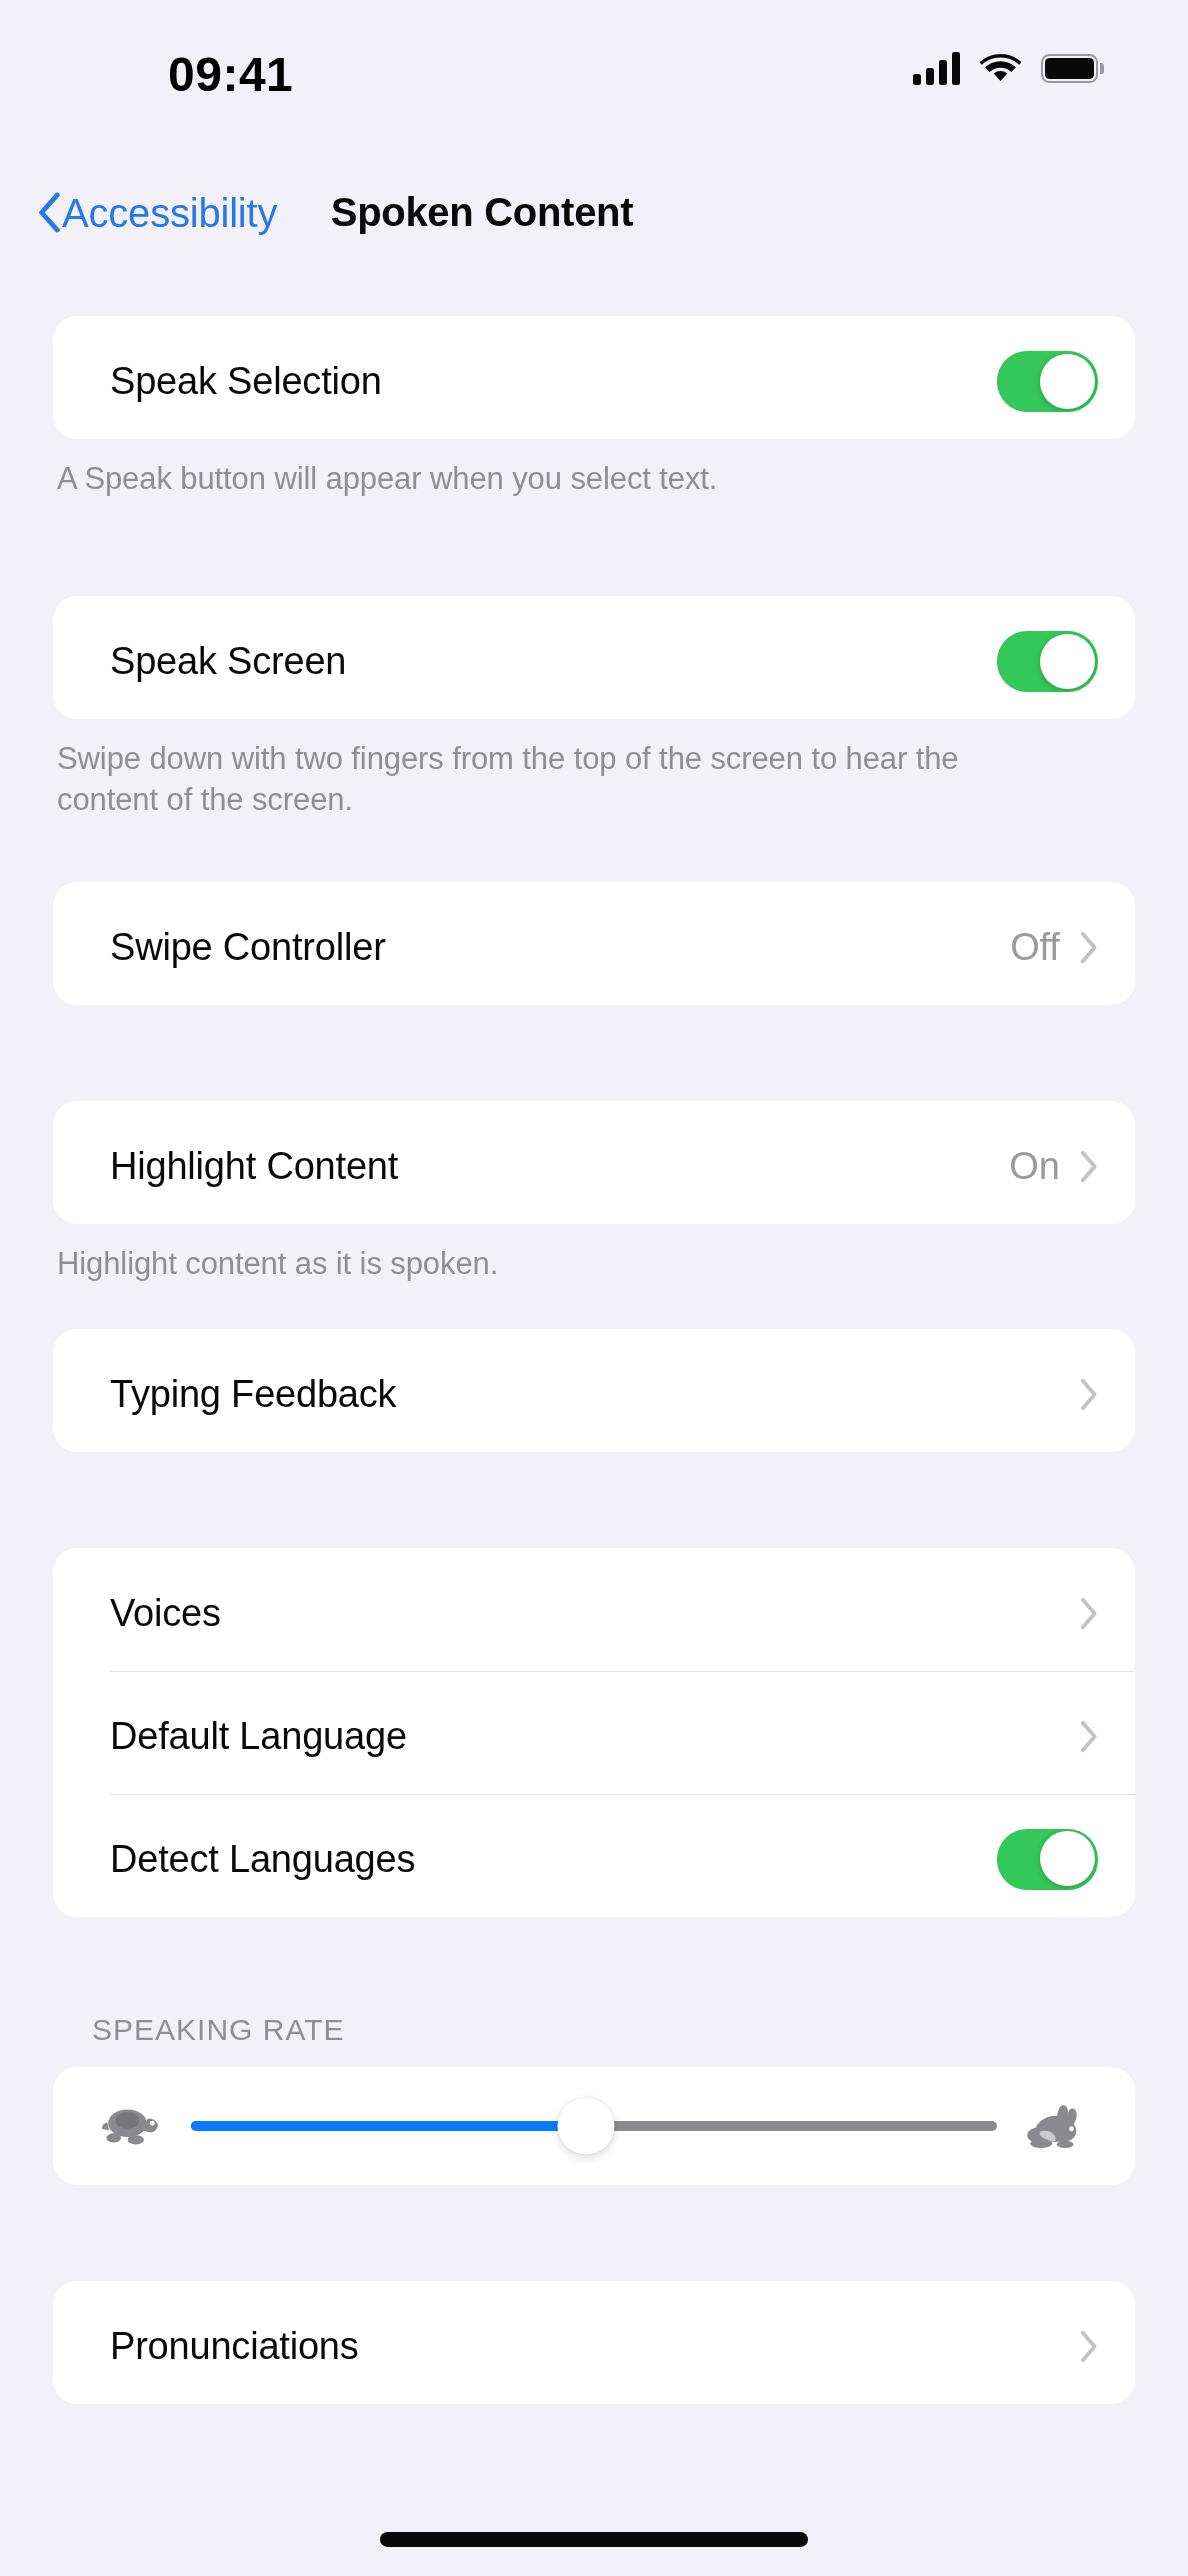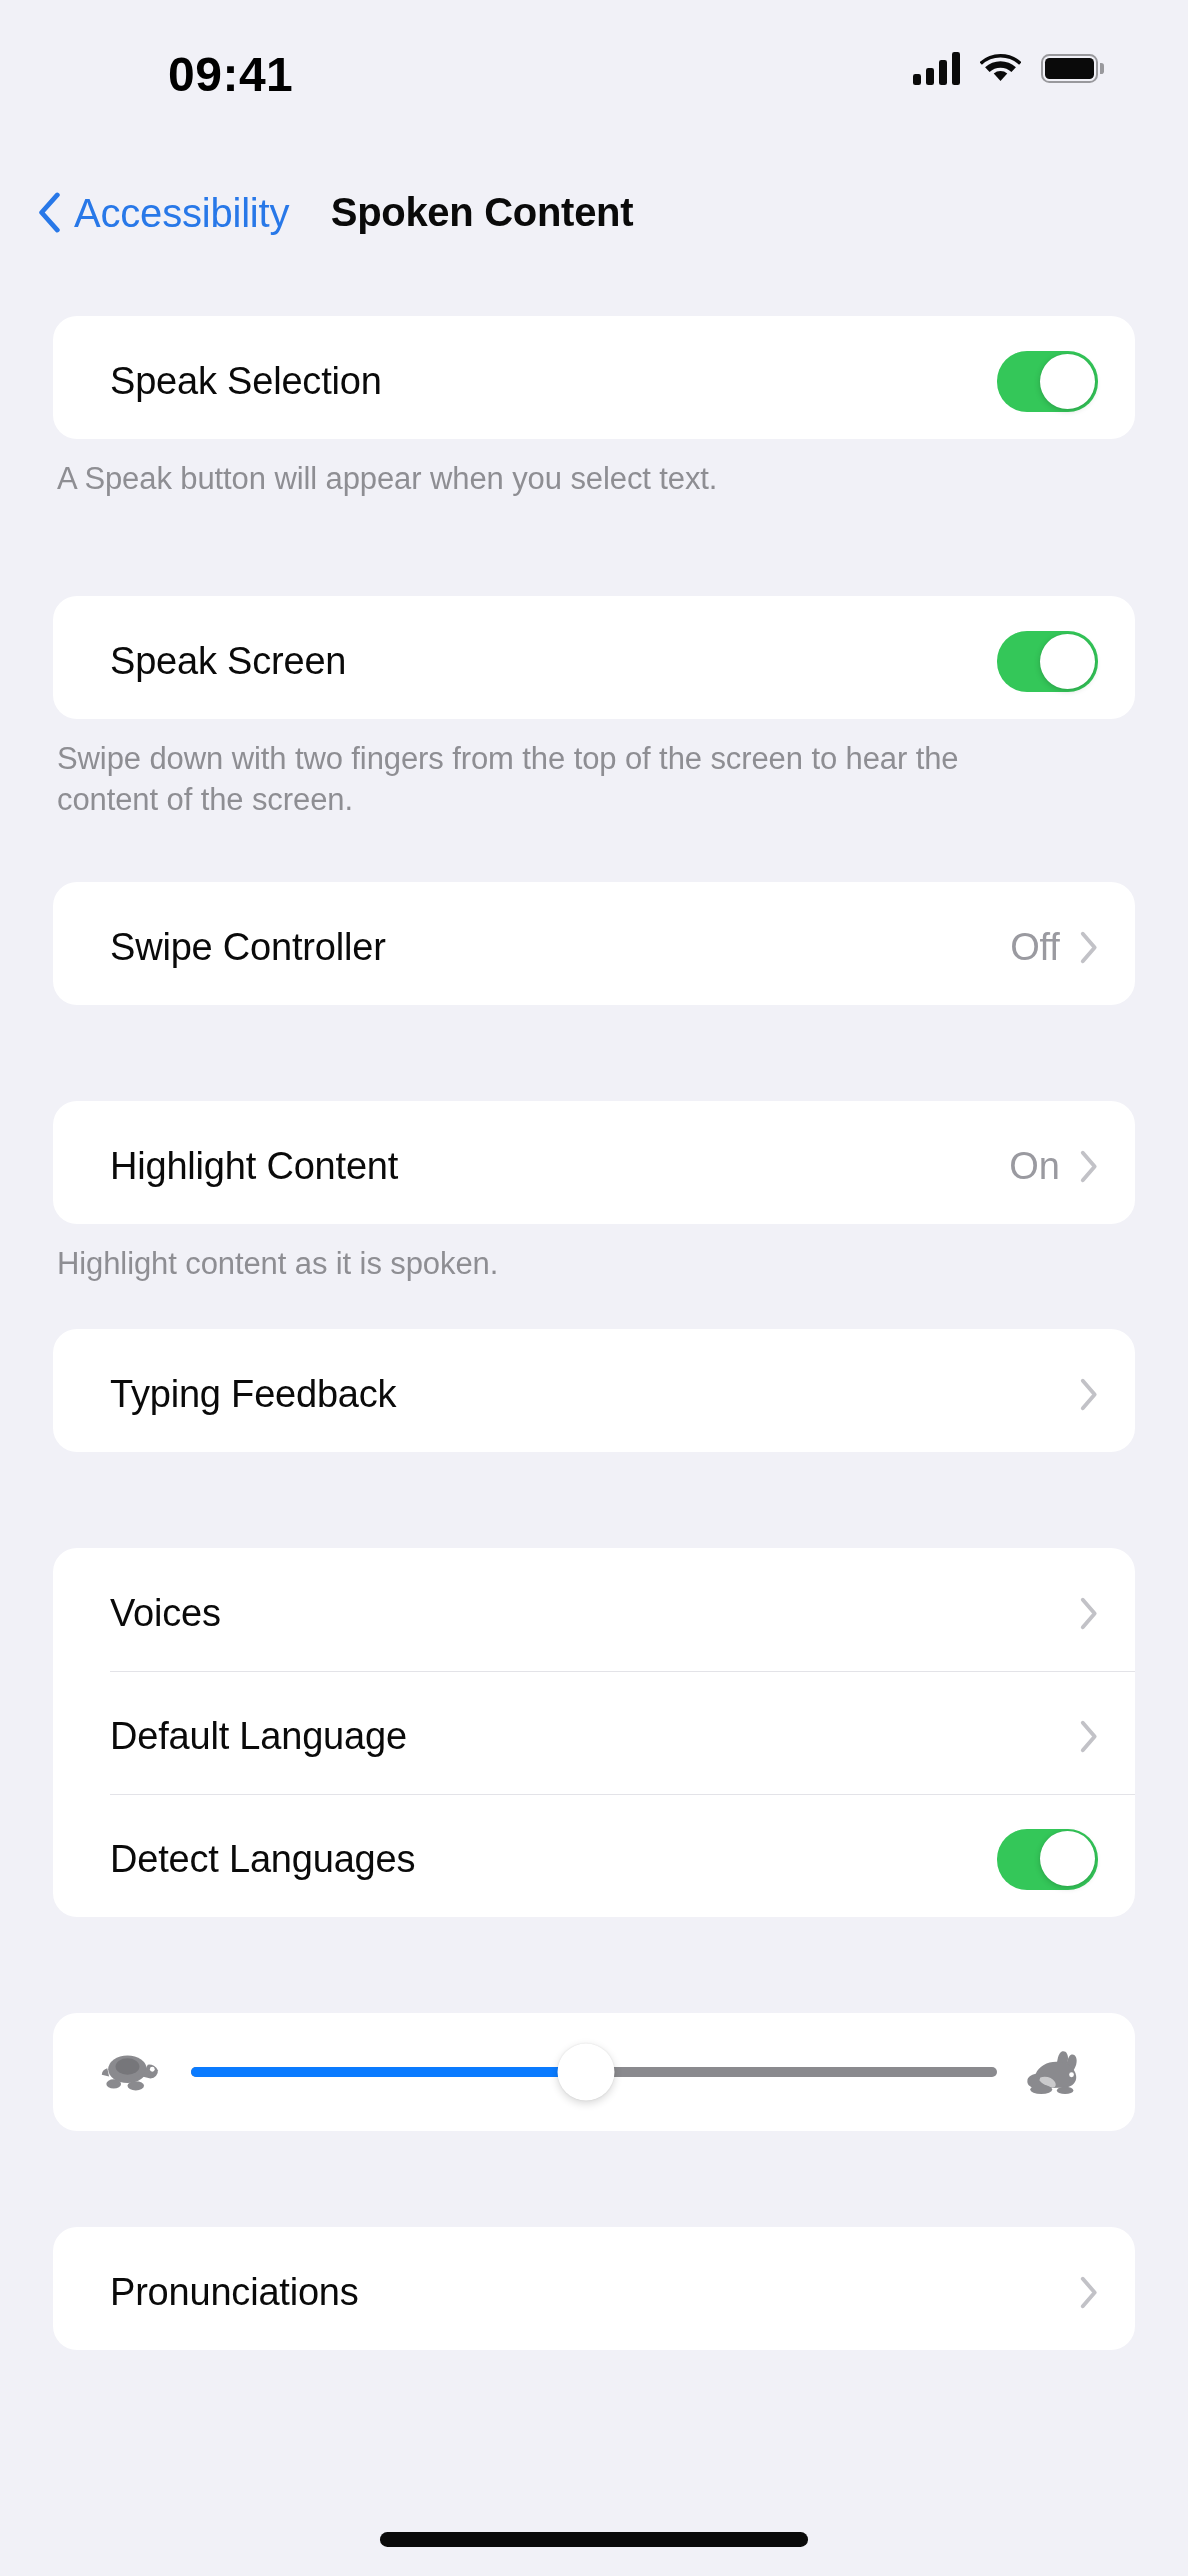--- a/index.html
+++ b/index.html
@@ -47,21 +47,21 @@
     position:absolute; right:-6.4px; top:9.2px; width:4.6px; height:11px;
     background:rgba(10,10,10,0.38); border-radius:0 2.8px 2.8px 0;
   }
 
   
   .nav-bar {
     position:absolute; top:170px; left:0; width:1188px; height:85px;
   }
   .nav-back {
     position:absolute; left:37px; top:0; height:85px;
-    display:flex; align-items:center; gap:13px; cursor:pointer;
+    display:flex; align-items:center; gap:1px; cursor:pointer;
   }
   .chev-back { width:24px; height:41px; display:block; }
   .nav-back-label {
     font-size:40px; color:#2878E8; line-height:1; letter-spacing:-0.2px;
   }
   .nav-title {
     position:absolute; left:0; top:0; width:964px; height:85px;
     display:flex; align-items:center; justify-content:center;
     font-size:40px; font-weight:bold; color:#0A0A0A; letter-spacing:-0.3px;
   }
@@ -260,20 +260,21 @@
       <div class="row">
         <span class="row-label">Detect Languages</span>
         <div class="toggle">
           <div class="knob"></div>
         </div>
       </div>
     </div>
 
     <div class="gap-lg"></div>
 
+    <div class="sect-header">SPEAKING RATE</div>
     <div class="group">
       <div class="slider-row">
         <svg class="rate-ic" viewBox="0 0 74 56">
           <ellipse cx="31" cy="25" rx="21" ry="15" fill="#8A8A8E"></ellipse>
           <ellipse cx="31" cy="22" rx="13" ry="9" fill="#76767A"></ellipse>
           <path d="M53 20 a10 9 0 0 1 11 6 a9 8 0 0 1 -8 9 l-9 -2 Z" fill="#8A8A8E"></path>
           <circle cx="58" cy="25" r="2.6" fill="#FFFFFF"></circle>
           <ellipse cx="16" cy="41" rx="8" ry="5" fill="#8A8A8E"></ellipse>
           <ellipse cx="40" cy="43" rx="9" ry="5" fill="#8A8A8E"></ellipse>
           <path d="M9 24 a8 8 0 0 0 -6 7 l8 2 Z" fill="#8A8A8E"></path>

